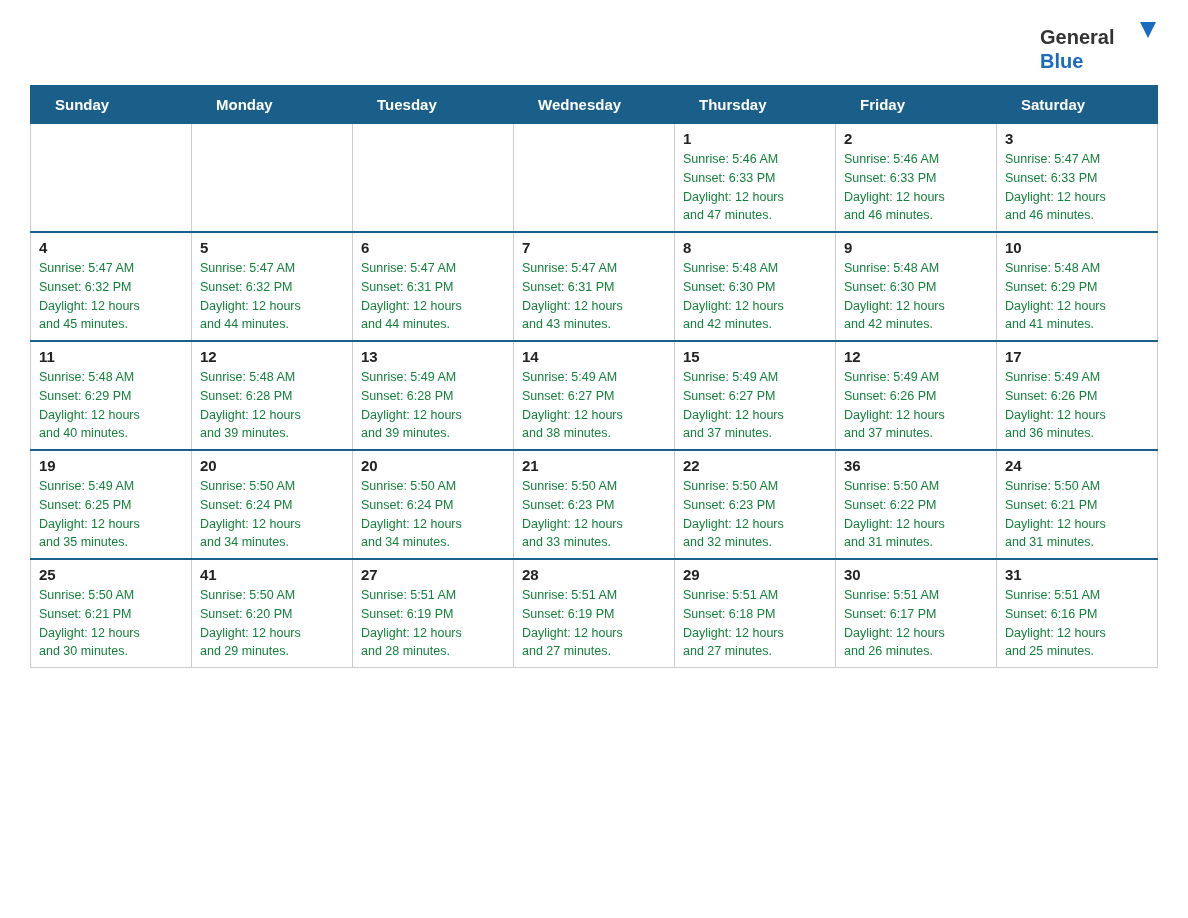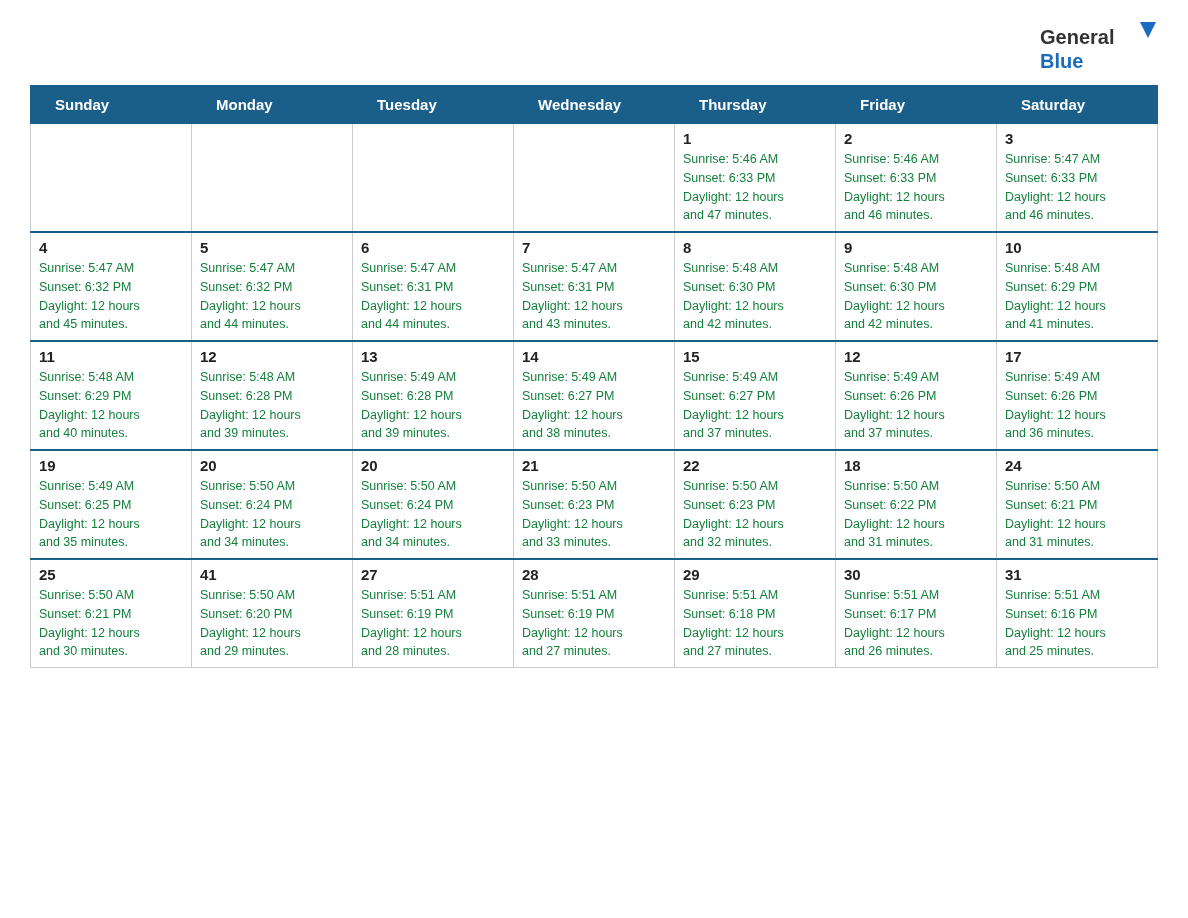--- a/index.html
+++ b/index.html
@@ -268,21 +268,21 @@
 and 33 minutes.</div>
         </td>
         <td>
           <span class="day-number">22</span>
           <div class="day-info" style="white-space: pre-line;">Sunrise: 5:50 AM
 Sunset: 6:23 PM
 Daylight: 12 hours
 and 32 minutes.</div>
         </td>
         <td>
-          <span class="day-number">18</span>
+          <span class="day-number">36</span>
           <div class="day-info" style="white-space: pre-line;">Sunrise: 5:50 AM
 Sunset: 6:22 PM
 Daylight: 12 hours
 and 31 minutes.</div>
         </td>
         <td>
           <span class="day-number">24</span>
           <div class="day-info" style="white-space: pre-line;">Sunrise: 5:50 AM
 Sunset: 6:21 PM
 Daylight: 12 hours

